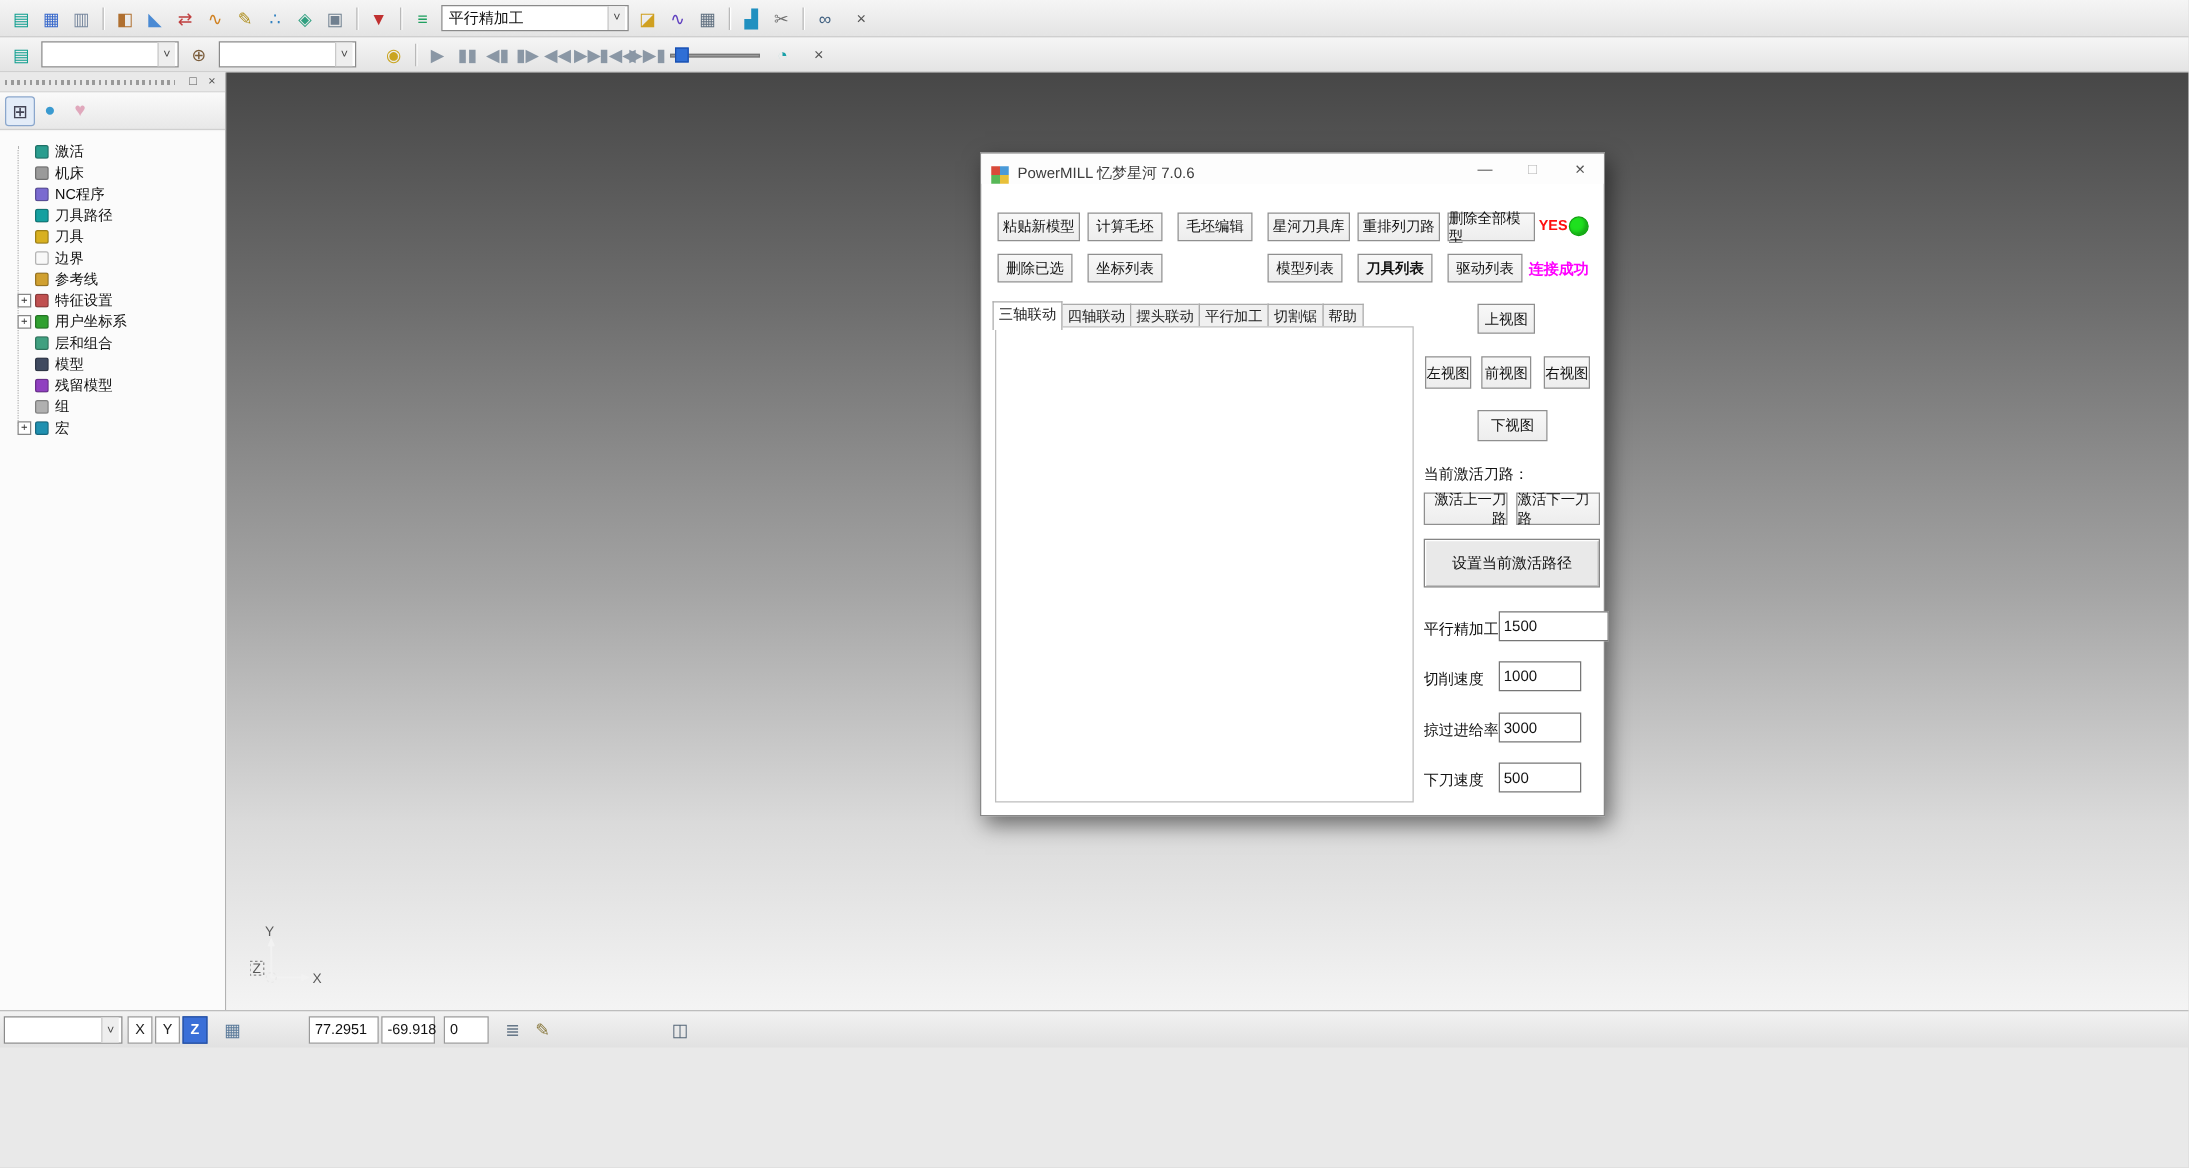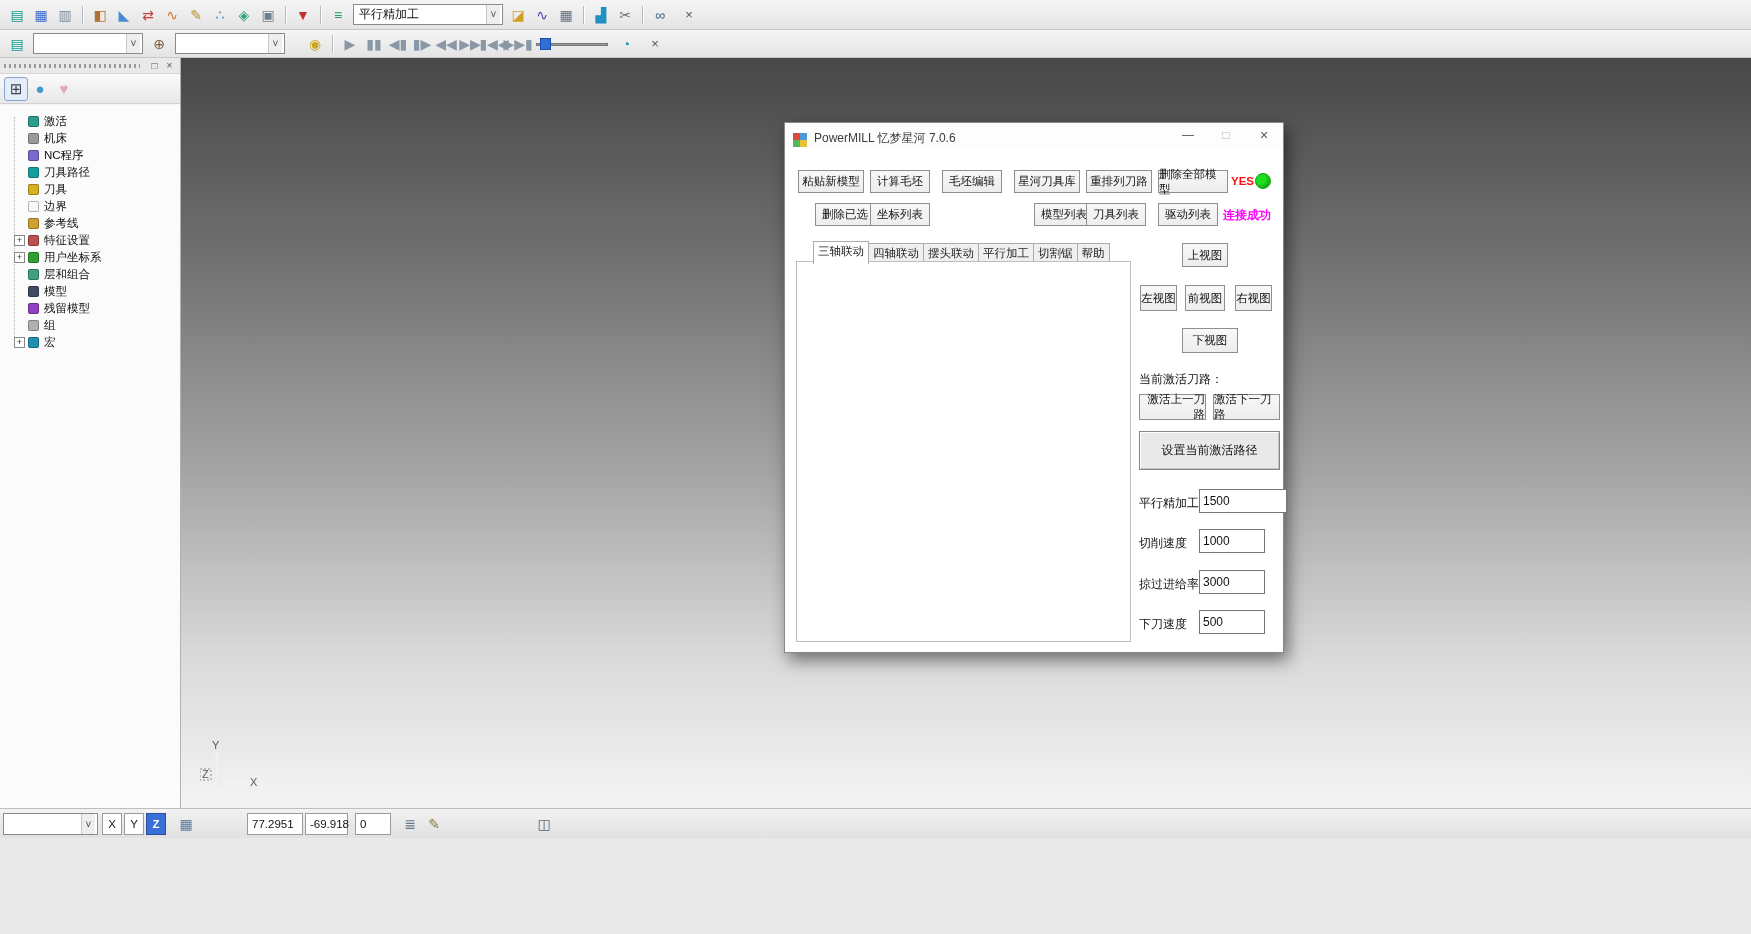--- a/index.html
+++ b/index.html
@@ -85,21 +85,21 @@
   .dlbl { position:absolute; font-size:12px; color:#111; white-space:nowrap; }
   .dinput { position:absolute; border:1px solid #767676; background:#fff; font-size:12px; padding:1px 3px;
             font-family:"Liberation Sans",sans-serif; color:#111; }
   .dcombo { position:absolute; border:1px solid #767676; background:#fff; display:flex; align-items:center;
             justify-content:flex-end; }
   .dcombo .arr { width:15px; align-self:stretch; background:#e8e8e8; border-left:1px solid #c9c9c9;
                  display:flex; align-items:center; justify-content:center; font-size:9px; color:#444; }
   .dcb { position:absolute; display:flex; align-items:center; gap:4px; font-size:12px; color:#111; }
   .cbbox { width:13px; height:13px; border:1px solid #555; background:#fff; font-size:11px; line-height:11px;
            text-align:center; color:#222; flex:0 0 13px; }
-  .tabs { position:absolute; left:28px; top:120px; display:flex; }
+  .tabs { position:absolute; left:9px; top:120px; display:flex; }
   .tab { padding:2px 4px 3px; border:1px solid #ababab; border-bottom:none; background:#f0f0f0;
          margin-right:-1px; font-size:11.5px; color:#222; }
   .tab.active { background:#fff; position:relative; z-index:3; padding-bottom:5px; margin-top:-2px; }
   .tab-panel { position:absolute; left:11px; top:138px; width:335px; height:381px; border:1px solid #bdbdbd; background:#fff; z-index:1; }
   .yes-label { position:absolute; color:#ff1010; font-weight:bold; font-size:11.5px; }
   .status-ok { position:absolute; color:#ff00ff; font-weight:bold; font-size:12px; }
   .indicator { position:absolute; width:16px; height:16px; border-radius:50%; background:#1ee01e;
                border:1px solid #12a012; box-shadow:inset -2px -2px 3px rgba(0,0,0,.25); }
 </style>
 </head>
@@ -321,25 +321,25 @@
 
     <div class="dbtn" style="left:13px; top:47px; width:66px; height:23px;">粘贴新模型</div>
     <div class="dbtn" style="left:85px; top:47px; width:60px; height:23px;">计算毛坯</div>
     <div class="dbtn" style="left:157px; top:47px; width:60px; height:23px;">毛坯编辑</div>
     <div class="dbtn" style="left:229px; top:47px; width:66px; height:23px;">星河刀具库</div>
     <div class="dbtn" style="left:301px; top:47px; width:66px; height:23px;">重排列刀路</div>
     <div class="dbtn" style="left:373px; top:47px; width:70px; height:23px;">删除全部模型</div>
     <span class="yes-label" style="left:446px; top:52px;">YES</span>
     <span class="indicator" style="left:470px; top:50px;"></span>
 
-    <div class="dbtn" style="left:13px; top:80px; width:60px; height:23px;margin-left:17px;">删除已选</div>
+    <div class="dbtn" style="left:13px; top:80px; width:60px; height:23px;">删除已选</div>
     <div class="dbtn" style="left:85px; top:80px; width:60px; height:23px;">坐标列表</div>
     <div class="dbtn" style="left:157px; top:80px; width:60px; height:23px;margin-top:44px;">刀路列表</div>
-    <div class="dbtn" style="left:229px; top:80px; width:60px; height:23px;margin-left:20px;">模型列表</div>
-    <div class="dbtn" style="left:301px; top:80px; width:60px; height:23px;">刀具列表</div>
+    <div class="dbtn" style="left:229px; top:80px; width:60px; height:23px;">模型列表</div>
+    <div class="dbtn" style="left:301px; top:80px; width:60px; height:23px;font-weight:bold;">刀具列表</div>
     <div class="dbtn" style="left:373px; top:80px; width:60px; height:23px;">驱动列表</div>
     <span class="status-ok" style="left:438px; top:84px;">连接成功</span>
 
     <div class="tabs">
       <span class="tab active">三轴联动</span>
       <span class="tab">四轴联动</span>
       <span class="tab">摆头联动</span>
       <span class="tab">平行加工</span>
       <span class="tab">切割锯</span>
       <span class="tab">帮助</span>

